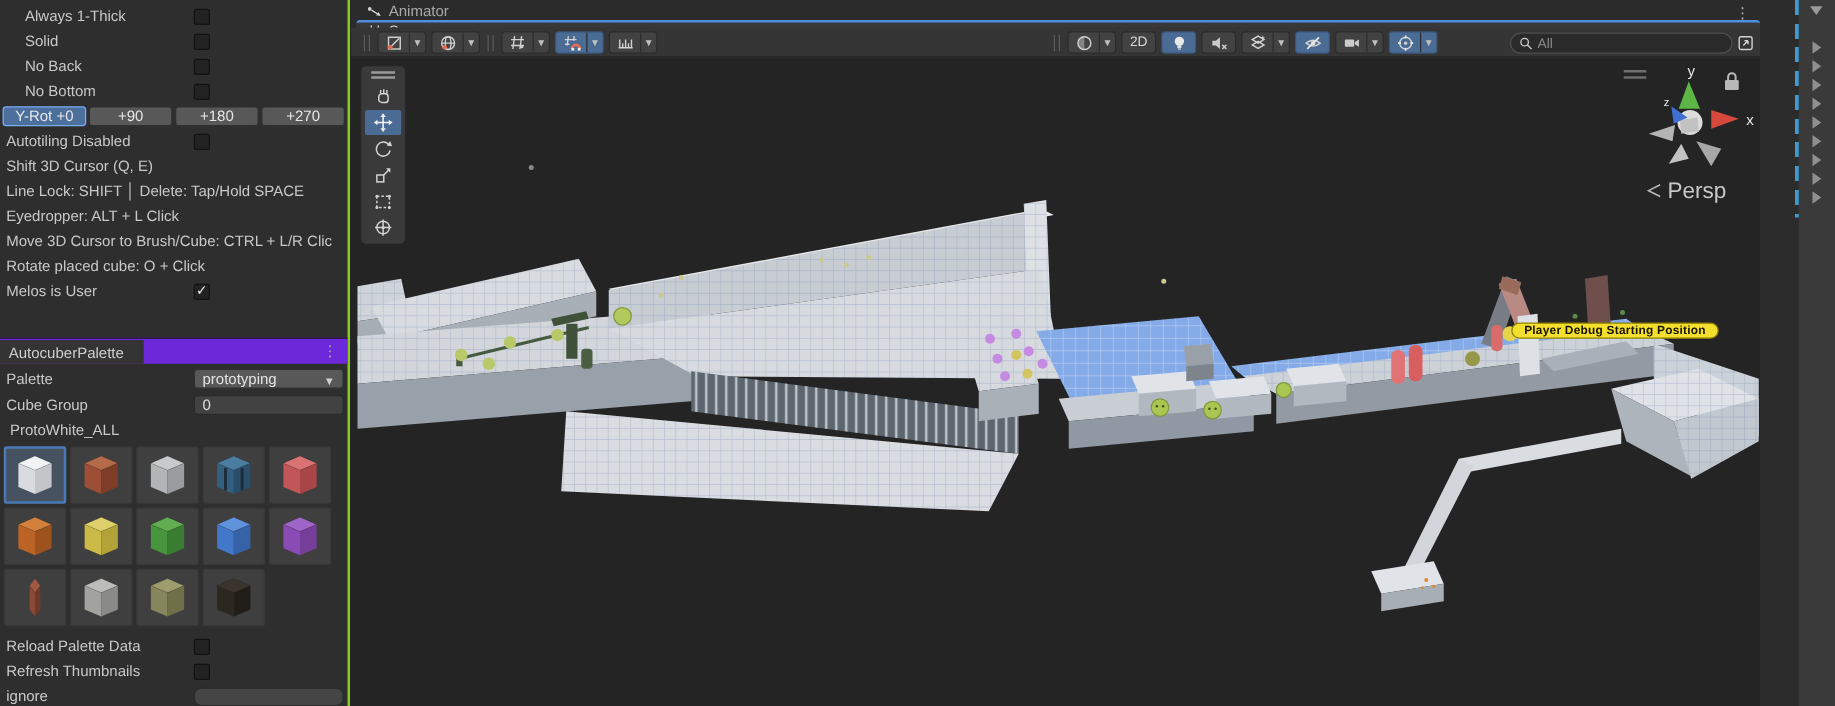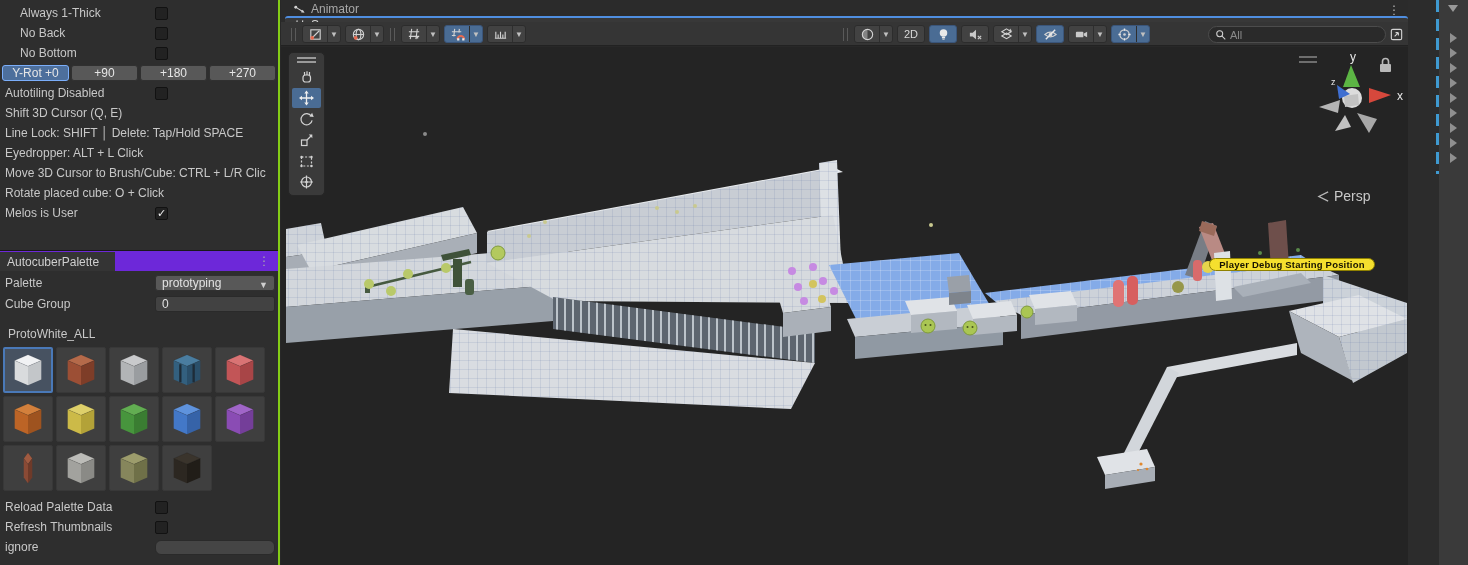--- a/index.html
+++ b/index.html
@@ -27,21 +27,21 @@
     position:relative; display:flex; align-items:flex-end; }
   #pal-tab { height:19px; background:#343434; padding:0 10px 0 7px; display:flex; align-items:center;
     color:#cfcfcf; min-width:115px; }
   .kebab { position:absolute; right:8px; top:3px; color:#aaa; font-size:12px; letter-spacing:0; }
   .prow { position:relative; height:19px; display:flex; align-items:center; padding-left:5px; margin-top:2px; }
   .pfield { position:absolute; left:155px; width:120px; height:16px; border-radius:3px;
     display:flex; align-items:flex-end; padding:0 6px; font-size:12px; color:#e2e2e2; }
   .dropdown { background:#585858; border:1px solid #303030; justify-content:space-between; }
   .dropdown .arr { color:#cfcfcf; font-size:9px; }
   .textfield { background:#424242; border:1px solid #2a2a2a; }
-  #group-name { padding-left:8px; height:18px; display:flex; align-items:center; margin-top:12px; }
+  #group-name { padding-left:8px; height:18px; display:flex; align-items:center; margin-top:2px; }
 
   #swatch-grid { display:flex; flex-wrap:wrap; gap:3px; padding:4px 0 0 3px; width:272px; }
   .cell { width:50px; height:46px; background:#3f3f3f; border-radius:2px; border:1px solid #383838;
     display:flex; align-items:center; justify-content:center; }
   .cell.selected { border:2px solid #4a79b8; background:#44506175; background:#475261; }
   .cell svg { width:38px; height:38px; }
   .cell.slab svg { transform:scaleX(0.32); }
   .f-top { fill:var(--ct,#ddd); } .f-left { fill:var(--cl,#bbb); } .f-right { fill:var(--cr,#999); }
   .cube-edge { stroke:#00000030; stroke-width:0.6; fill:none; }
   .strap { display:none; stroke:#1e2c38; stroke-width:2.4; }
@@ -85,21 +85,21 @@
   #tools-handle { width:19px; height:6px; margin:1px auto 4px;
     border-top:2px solid #9a9a9a; border-bottom:2px solid #9a9a9a; }
   .toolbtn { width:29px; height:20px; margin:0 auto 1px; border-radius:2px;
     display:flex; align-items:center; justify-content:center; }
   .toolbtn.checked { background:#4a6c94; }
   .toolbtn svg { width:17px; height:16px; }
 
   
   #gizmo { position:absolute; left:1014px; top:2px; width:114px; height:96px; }
   #persp { position:absolute; left:1036px; top:95px; display:flex; align-items:center; gap:4px;
-    color:#c8c8c8; font-size:14px;margin-top:46px; }
+    color:#c8c8c8; font-size:18px; }
   #persp svg { width:13px; height:13px; }
 
   
   #debug-pill { position:absolute; left:928px; top:211px; width:166px; height:13px;
     background:#f5df2e; border:1px solid #8f8100; border-radius:7px; color:#161300;
     font-size:9.5px; font-weight:bold; display:flex; align-items:center; justify-content:center;
     letter-spacing:0.2px; white-space:nowrap; }
 
   
   #right-strip { position:absolute; left:1408px; top:0; width:60px; height:565px; background:#2c2c2c; }
@@ -116,20 +116,24 @@
 </style>
 </head>
 <body>
 
 <div id="root">
 
   <aside id="left-panel">
     <div style="height:3px"></div>
     <div class="lrow">
       <span>Always 1-Thick</span>
+      <span class="chk"></span>
+    </div>
+    <div class="lrow">
+      <span>Solid</span>
       <span class="chk"></span>
     </div>
     <div class="lrow">
       <span>No Back</span>
       <span class="chk"></span>
     </div>
     <div class="lrow">
       <span>No Bottom</span>
       <span class="chk"></span>
     </div>

